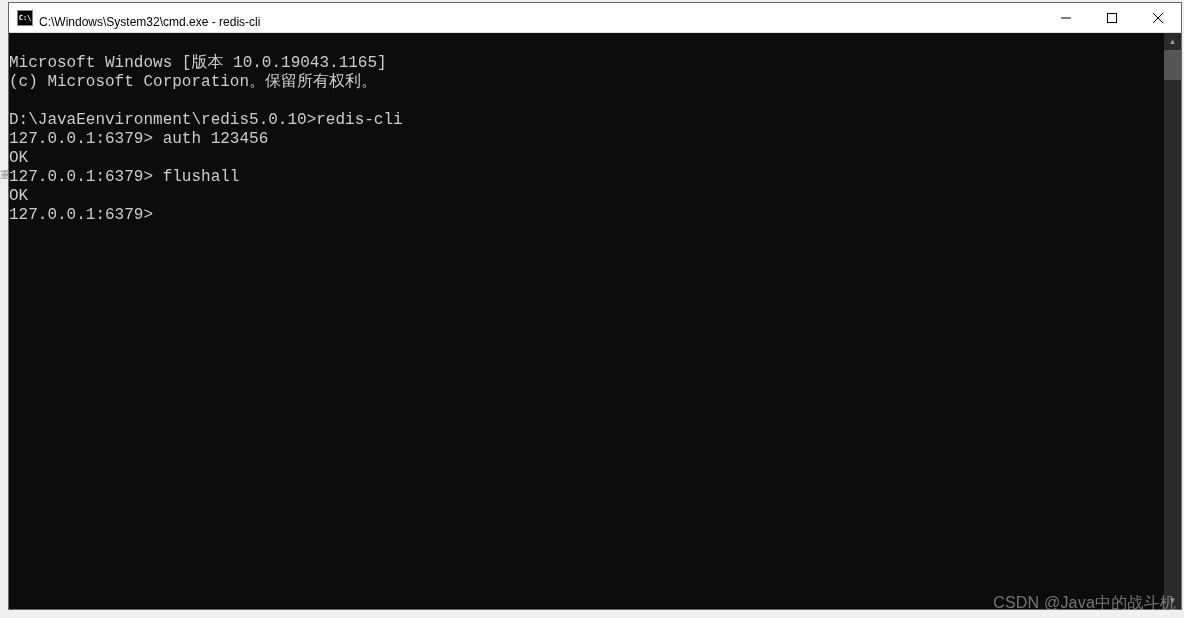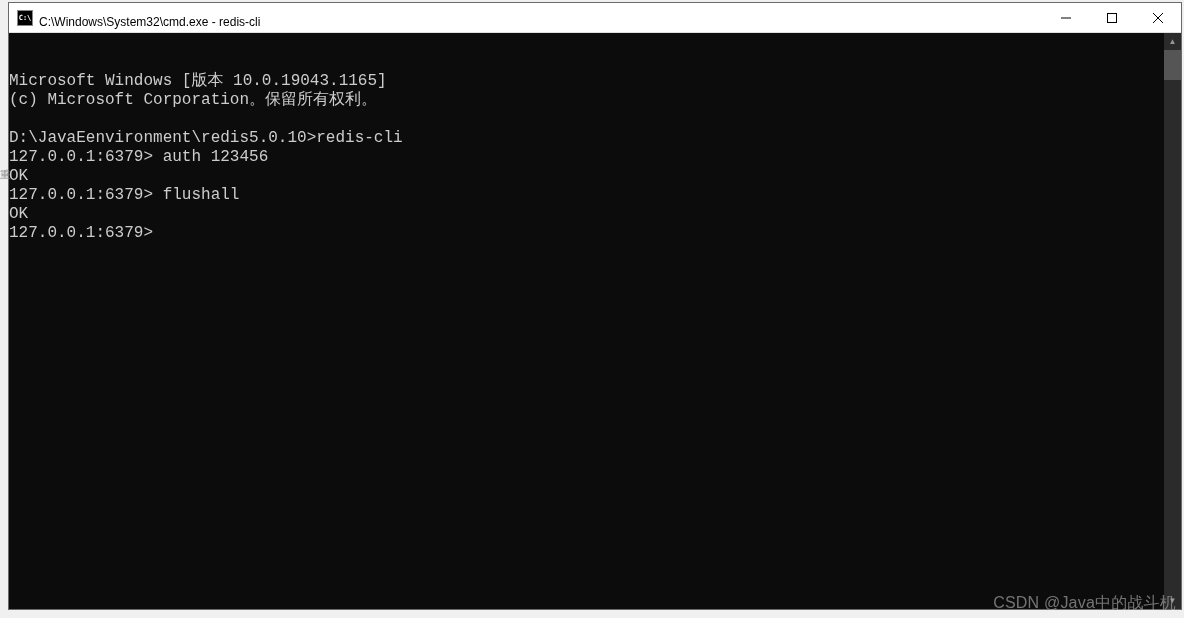--- a/index.html
+++ b/index.html
@@ -65,21 +65,21 @@
       display: flex;
       background: #0c0c0c;
     }
     .terminal {
       flex: 1;
       color: #cccccc;
       font-family: "NSimSun","SimSun","Consolas","Courier New",monospace;
       font-size: 16px;
       line-height: 19px;
       white-space: pre;
-      padding: 20px 0 0 0;
+      padding: 2px 0 0 0;
       overflow: hidden;
     }
     .scrollbar {
       width: 17px;
       background: #2b2b2b;
       position: relative;
     }
     .scroll-arrow {
       width: 17px;
       height: 17px;

